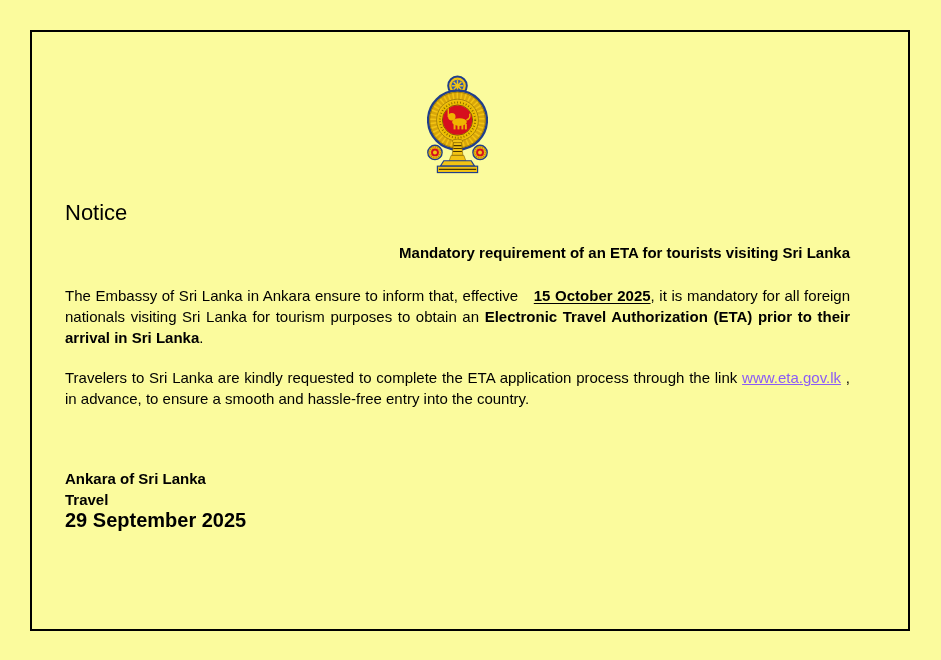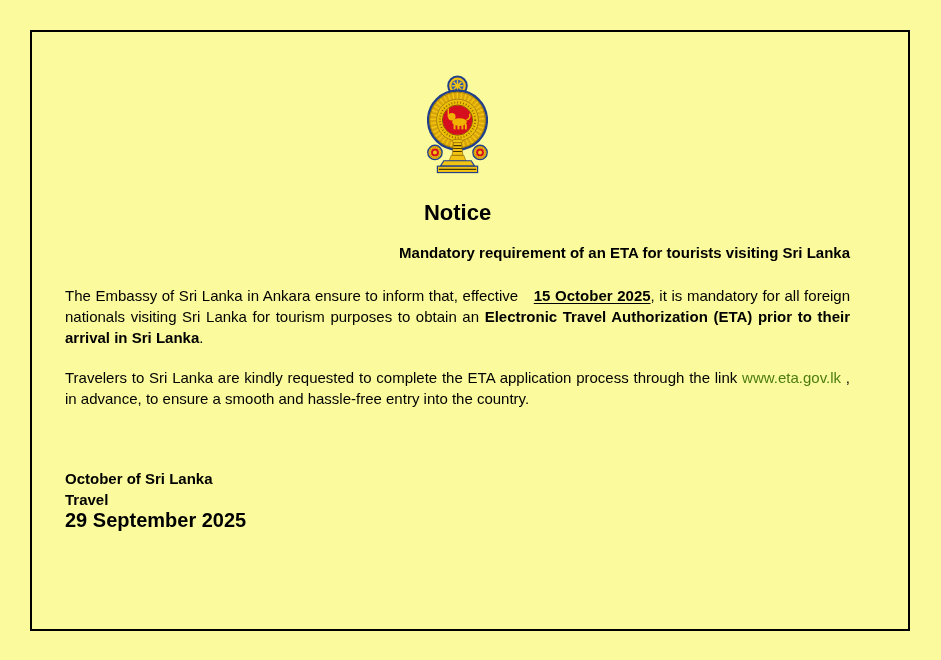--- a/index.html
+++ b/index.html
@@ -32,23 +32,22 @@
     margin-top: 43px;
     text-align: center;
     line-height: 0;
   }
   .emblem-wrap svg {
     width: 61px;
     height: 100px;
   }
   h1.title {
     margin: 25px 0 0 0;
-    text-align: center;
     font-family: "Liberation Sans", sans-serif;
-    font-weight: bold;
+    font-weight: normal;
     font-size: 22px;
     line-height: 26px;
   }
   .subtitle {
     margin-top: 17px;
     text-align: right;
     font-weight: bold;
     font-size: 15px;
     line-height: 20px;
   }
@@ -61,21 +60,22 @@
   .p1 { margin-top: 22px; }
   .p2 { margin-top: 19px; }
   .bold { font-weight: bold; }
   .bold-underline {
     font-weight: bold;
     text-decoration: underline;
     text-underline-offset: 2px;
     margin-left: 11px;
   }
   a.link {
-    color: #4d7c0f;
+    color: #8b5cf6;
+    text-decoration: underline;
     cursor: pointer;
   }
   .signature {
     margin-top: 59px;
     font-weight: bold;
     font-size: 15px;
     line-height: 21px;
   }
   .signature .date {
     font-size: 20px;
@@ -154,19 +154,19 @@
 
     <h1 class="title">Notice</h1>
 
     <div class="subtitle">Mandatory requirement of an ETA for tourists visiting Sri Lanka</div>
 
     <p class="para p1"><span>The Embassy of Sri Lanka in Ankara ensure to inform that, effective </span><span class="bold-underline">15 October 2025</span><span>, it is mandatory for all foreign nationals visiting Sri Lanka for tourism purposes to obtain an </span><span class="bold">Electronic Travel Authorization (ETA) prior to their arrival in Sri Lanka</span><span>.</span></p>
 
     <p class="para p2"><span>Travelers to Sri Lanka are kindly requested to complete the ETA application process through the link </span><a class="link">www.eta.gov.lk</a><span> , in advance, to ensure a smooth and hassle-free entry into the country.</span></p>
 
     <div class="signature">
-      <div>October of Sri Lanka</div>
+      <div>Ankara of Sri Lanka</div>
       <div>Travel</div>
       <div class="date">29 September 2025</div>
     </div>
 
   </div>
 </div>
 
 </body></html>

